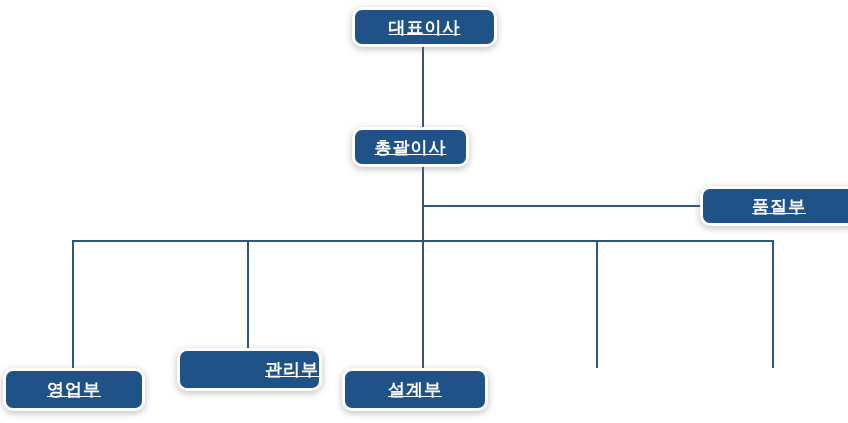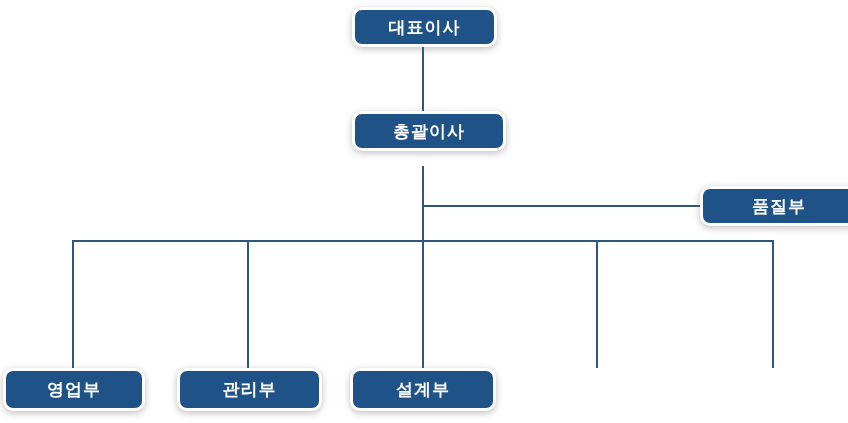--- a/index.html
+++ b/index.html
@@ -1,21 +1,21 @@
 <!DOCTYPE html>
 <html style="--box-fill: #1f5286; --line: #30567a; --text: #ffffff; --background: #ffffff;"><head>
 <meta charset="utf-8">
 <style>
   :root{
     --box-fill:#1f5286;
     --line:#30567a;
     --text:#ffffff;
     --background:#ffffff;
   }
-  *{box-sizing:border-box;}
+  *{box-sizing:border-box;text-decoration:underline;}
   html,body{margin:0;padding:0;background:var(--background);}
   .canvas{
     position:relative;
     width:848px;
     height:423px;
     background:var(--background);
     font-family:"Liberation Sans","DejaVu Sans",sans-serif;
     overflow:hidden;
   }
   .node{
@@ -45,25 +45,25 @@
   .l-quality   {left:423px;top:205px;width:277px;}
   .l-main      {left:72px;top:240px;width:702px;}
   .l-drop-1    {left:72px;top:240px;height:128px;}
   .l-drop-2    {left:247px;top:240px;height:128px;}
   .l-drop-3    {left:422px;top:240px;height:128px;}
   .l-drop-4    {left:596px;top:240px;height:128px;}
   .l-drop-5    {left:772px;top:240px;height:128px;}
 
   
   .n-ceo       {left:352px;top:7px;width:145px;height:40px;}
-  .n-director  {left:352px;top:111px;width:154px;height:40px;}
+  .n-director  {left:352px;top:127px;width:117px;height:40px;}
   .n-quality   {left:700px;top:186px;width:158px;height:40px;}
   .n-sales     {left:3px;top:368px;width:142px;height:43px;justify-content:center;}
-  .n-admin     {left:177px;top:368px;width:145px;height:43px;}
-  .n-design    {left:350px;top:368px;width:146px;height:43px;}
+  .n-admin     {left:177px;top:348px;width:145px;height:43px;justify-content:flex-end;}
+  .n-design    {left:342px;top:368px;width:146px;height:43px;}
   .n-production{left:525px;top:368px;width:144px;height:43px;}
   .n-research  {left:700px;top:368px;width:146px;height:43px;}
 </style>
 </head>
 <body>
 
 <div class="canvas">
 
   <div class="line v l-ceo-dir"></div>
   <div class="line v l-dir-grid"></div>

